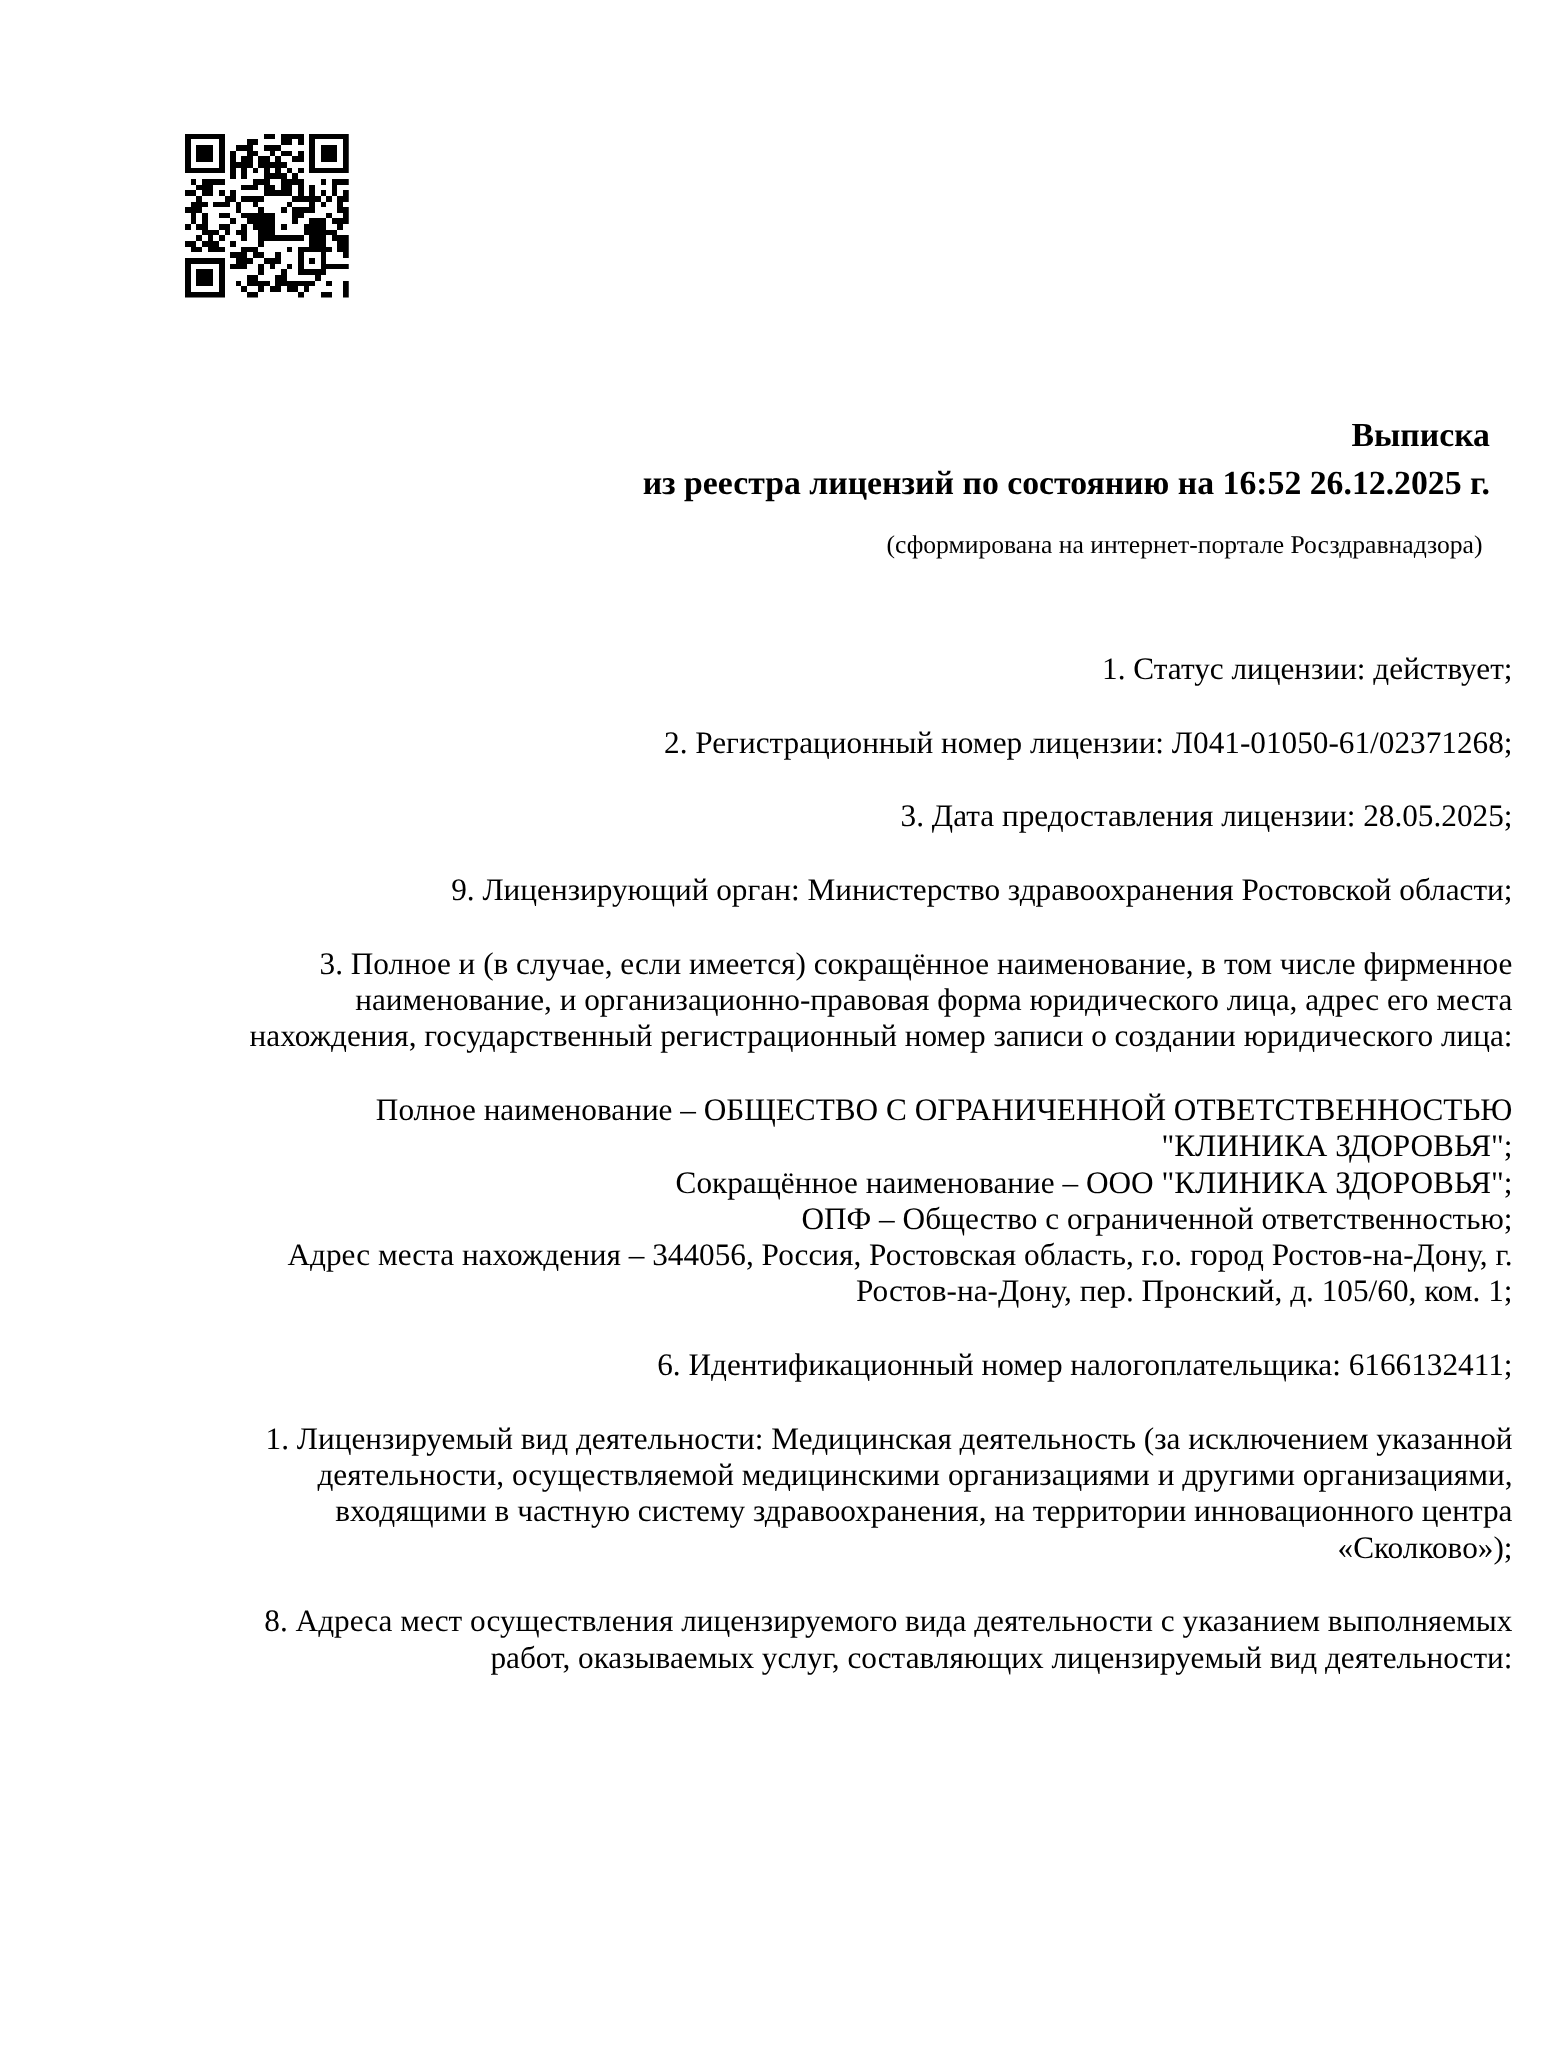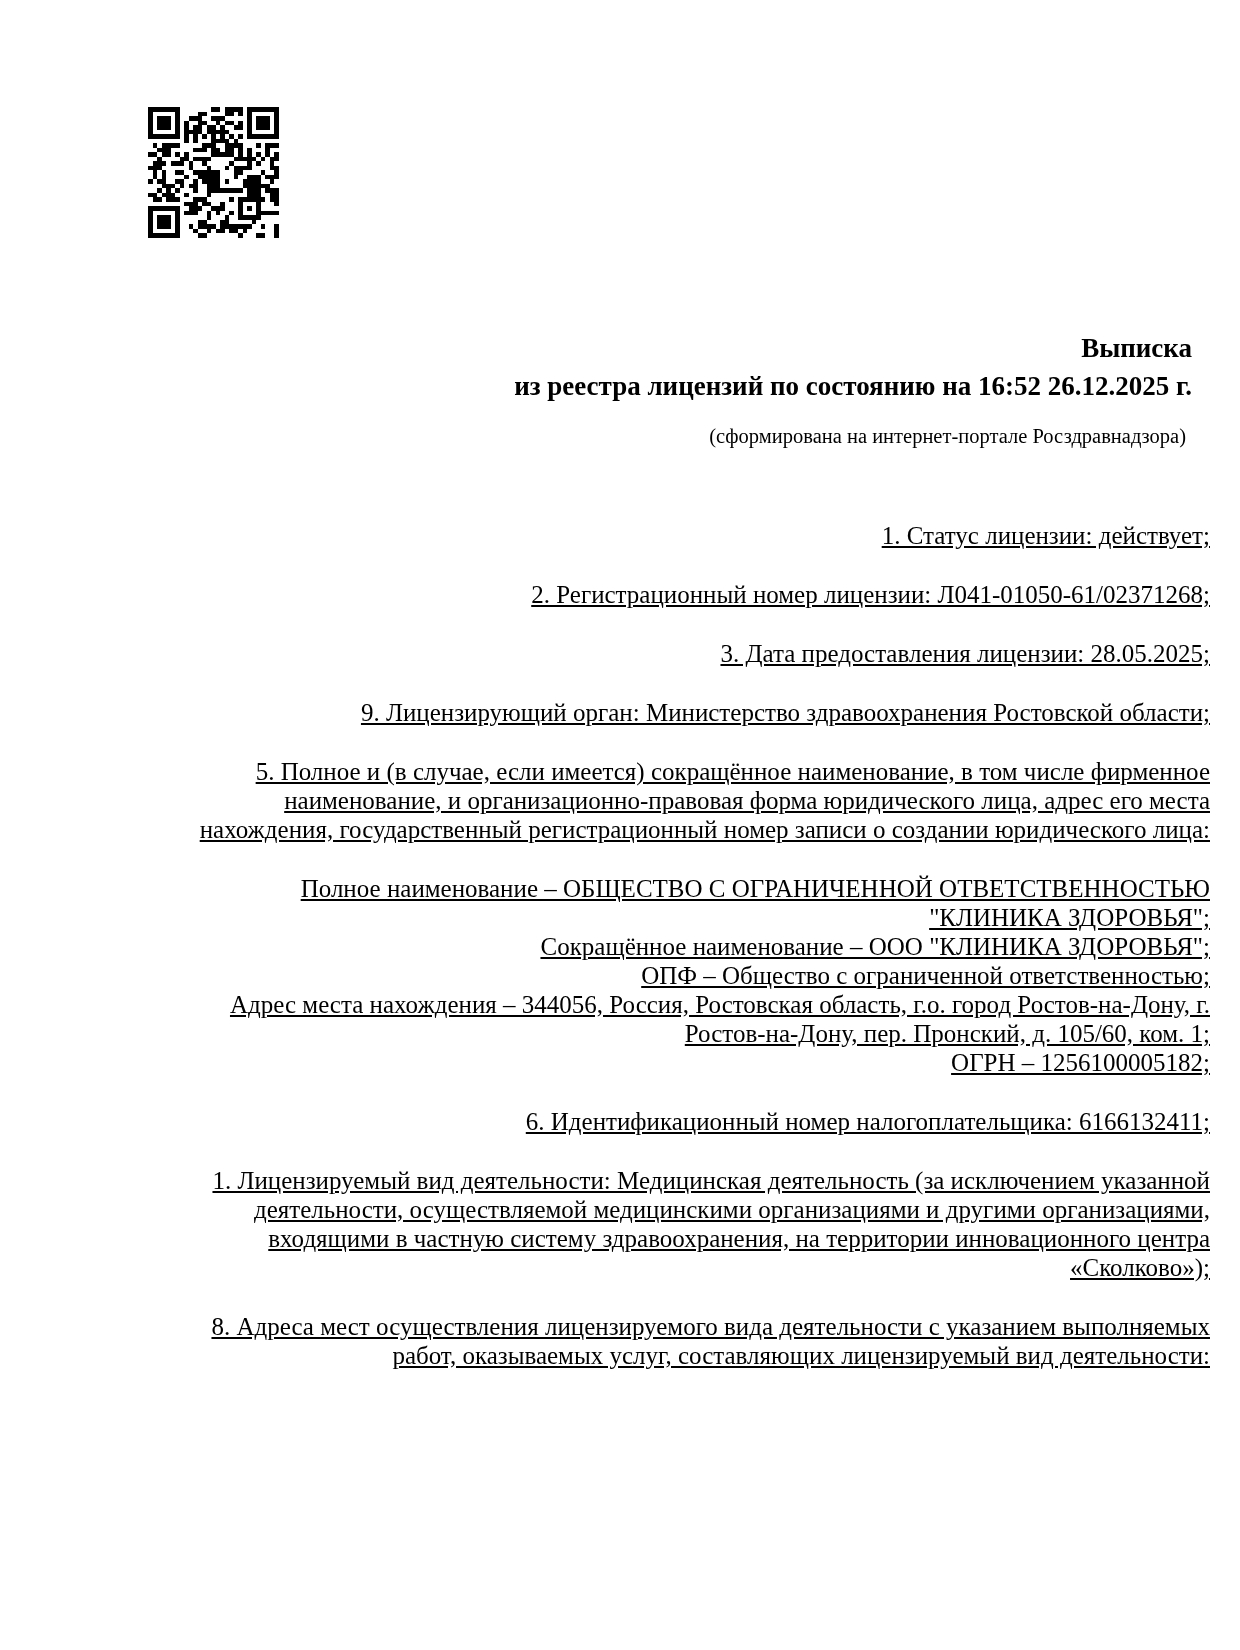--- a/index.html
+++ b/index.html
@@ -15,21 +15,21 @@
   .title-block {
     position: absolute; left: 140px; top: 329px; width: 1052px;
     text-align: center; font-weight: bold; font-size: 27px; line-height: 38px;
   }
   .subtitle {
     position: absolute; left: 140px; top: 424px; width: 1046px;
     text-align: right; font-size: 20.5px; line-height: 25px; font-family: Liberation Serif, serif;
   }
   .doc-body {
     position: absolute; left: 140px; top: 521px; width: 1070px;
-    font-size: 25px; line-height: 29px; text-decoration: underline;
+    font-size: 25px; line-height: 29px;
   }
   .para { margin: 0 0 30px 0; }
   .ln { white-space: nowrap; text-align: right; }
 </style>
 </head>
 <body>
 
 <div class="page">
 
   <div class="qr" id="qr">
@@ -471,33 +471,32 @@
 
     <div class="para">
       <div class="ln">3. Дата предоставления лицензии: 28.05.2025;</div>
     </div>
 
     <div class="para">
       <div class="ln">9. Лицензирующий орган: Министерство здравоохранения Ростовской области;</div>
     </div>
 
     <div class="para">
-      <div class="ln">5. Полное и (в случае, если имеется) сокращённое наименование, в том числе фирменное</div>
+      <div class="ln">3. Полное и (в случае, если имеется) сокращённое наименование, в том числе фирменное</div>
       <div class="ln">наименование, и организационно-правовая форма юридического лица, адрес его места</div>
       <div class="ln">нахождения, государственный регистрационный номер записи о создании юридического лица:</div>
     </div>
 
     <div class="para">
       <div class="ln">Полное наименование – ОБЩЕСТВО С ОГРАНИЧЕННОЙ ОТВЕТСТВЕННОСТЬЮ</div>
       <div class="ln">"КЛИНИКА ЗДОРОВЬЯ";</div>
       <div class="ln">Сокращённое наименование – ООО "КЛИНИКА ЗДОРОВЬЯ";</div>
       <div class="ln">ОПФ – Общество с ограниченной ответственностью;</div>
       <div class="ln">Адрес места нахождения – 344056, Россия, Ростовская область, г.о. город Ростов-на-Дону, г.</div>
       <div class="ln">Ростов-на-Дону, пер. Пронский, д. 105/60, ком. 1;</div>
-      <div class="ln">ОГРН – 1256100005182;</div>
     </div>
 
     <div class="para">
       <div class="ln">6. Идентификационный номер налогоплательщика: 6166132411;</div>
     </div>
 
     <div class="para">
       <div class="ln">1. Лицензируемый вид деятельности: Медицинская деятельность (за исключением указанной</div>
       <div class="ln">деятельности, осуществляемой медицинскими организациями и другими организациями,</div>
       <div class="ln">входящими в частную систему здравоохранения, на территории инновационного центра</div>

